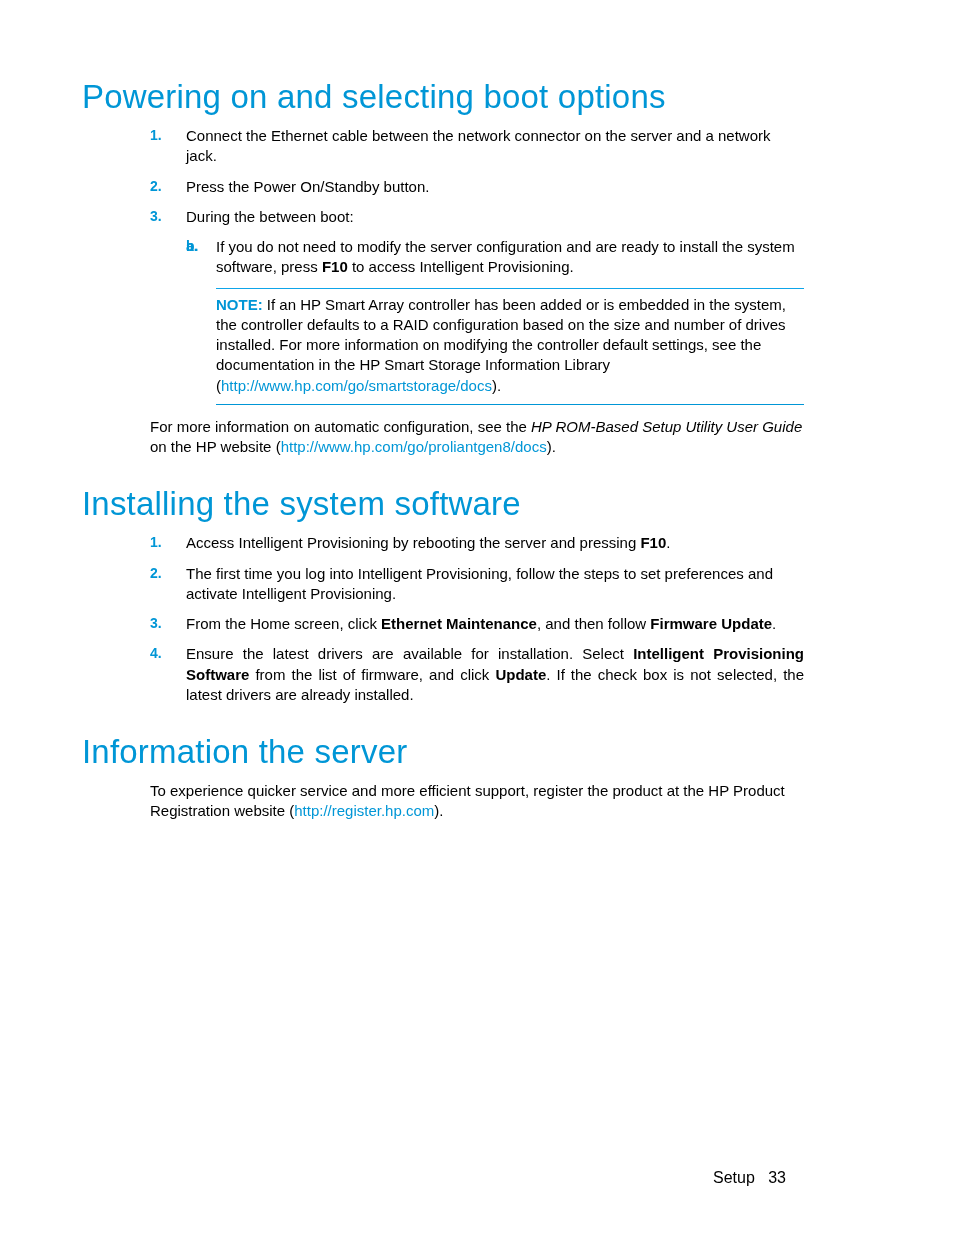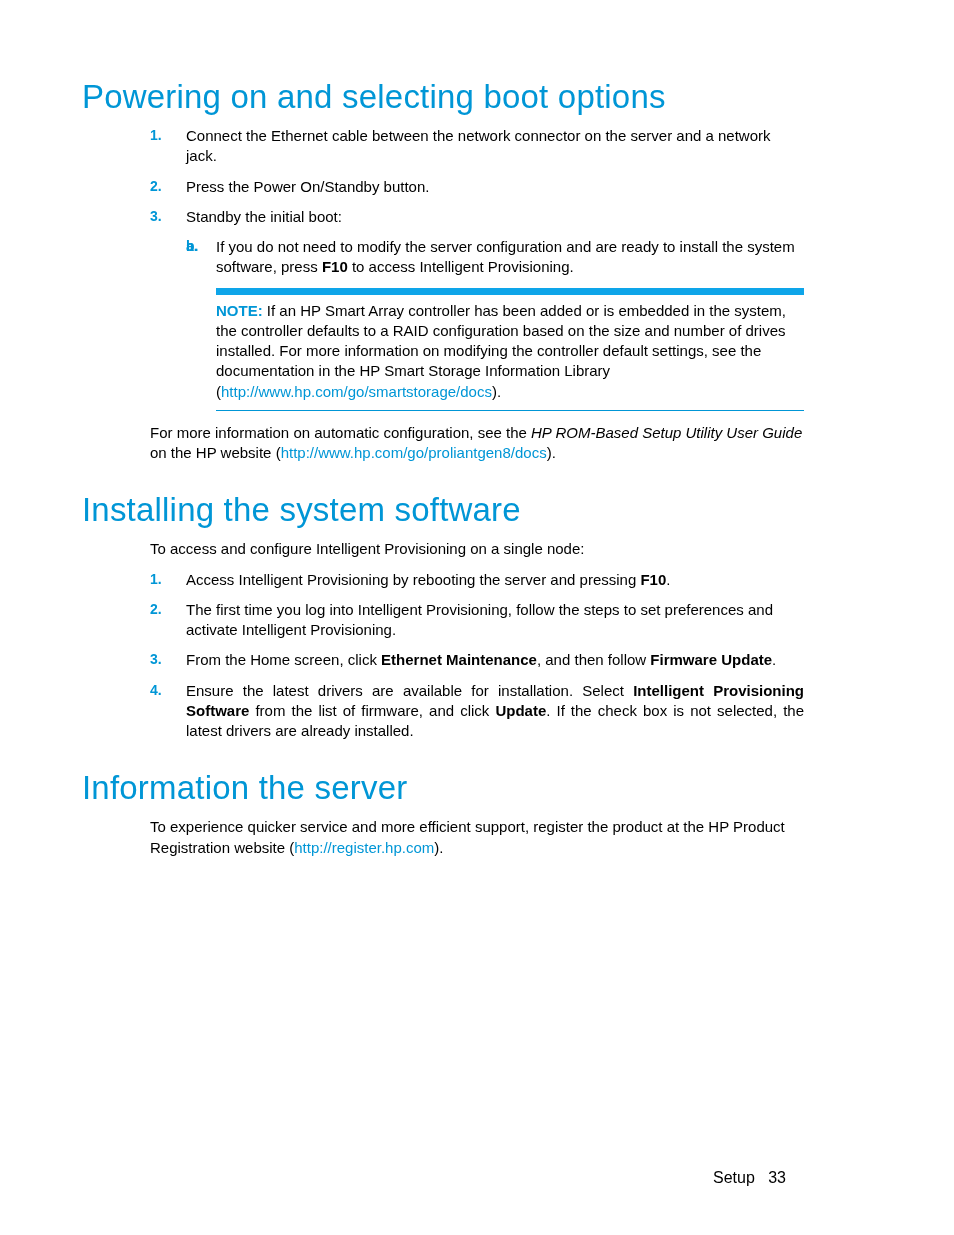--- a/index.html
+++ b/index.html
@@ -61,21 +61,21 @@
   }
   ol.alpha > li > .marker {
     position: absolute;
     left: 0;
     top: 0;
     font-weight: bold;
     color: #0096d6;
     font-size: 14px;
   }
   .note-box {
-    border-top: 7px solid #0ea5e9;
+    border-top: 1px solid #0ea5e9;
     border-bottom: 1px solid #0096d6;
     padding: 6px 0 8px 0;
     margin: 8px 0 12px 30px;
   }
   .note-label {
     color: #0096d6;
     font-weight: bold;
   }
   a.link {
     color: #0096d6;
@@ -104,21 +104,21 @@
       <li>
         <span class="marker">1.</span>
         <span>Connect the Ethernet cable between the network connector on the server and a network jack.</span>
       </li>
       <li>
         <span class="marker">2.</span>
         <span>Press the Power On/Standby button.</span>
       </li>
       <li>
         <span class="marker">3.</span>
-        <span>Standby the initial boot:</span>
+        <span>During the between boot:</span>
         <ol class="alpha">
           <li>
             <span class="marker">a.</span>
           </li>
           <li>
             <span class="marker">b.</span>
             <span><span>If you do not need to modify the server configuration and are ready to install the system software, press </span><span class="bold">F10</span><span> to access Intelligent Provisioning.</span></span>
           </li>
         </ol>
         <div class="note-box">
@@ -128,21 +128,20 @@
     </ol>
     <div class="para">
       <span>For more information on automatic configuration, see the </span><span class="italic">HP ROM-Based Setup Utility User Guide</span><span> on the HP website (</span><a class="link">http://www.hp.com/go/proliantgen8/docs</a><span>).</span>
     </div>
   </div>
 
   <div class="section-gap"></div>
 
   <h1>Installing the system software</h1>
   <div class="body-indent">
-    <div class="para">To access and configure Intelligent Provisioning on a single node:</div>
     <ol class="num">
       <li>
         <span class="marker">1.</span>
         <span><span>Access Intelligent Provisioning by rebooting the server and pressing </span><span class="bold">F10</span><span>.</span></span>
       </li>
       <li>
         <span class="marker">2.</span>
         <span>The first time you log into Intelligent Provisioning, follow the steps to set preferences and activate Intelligent Provisioning.</span>
       </li>
       <li>

